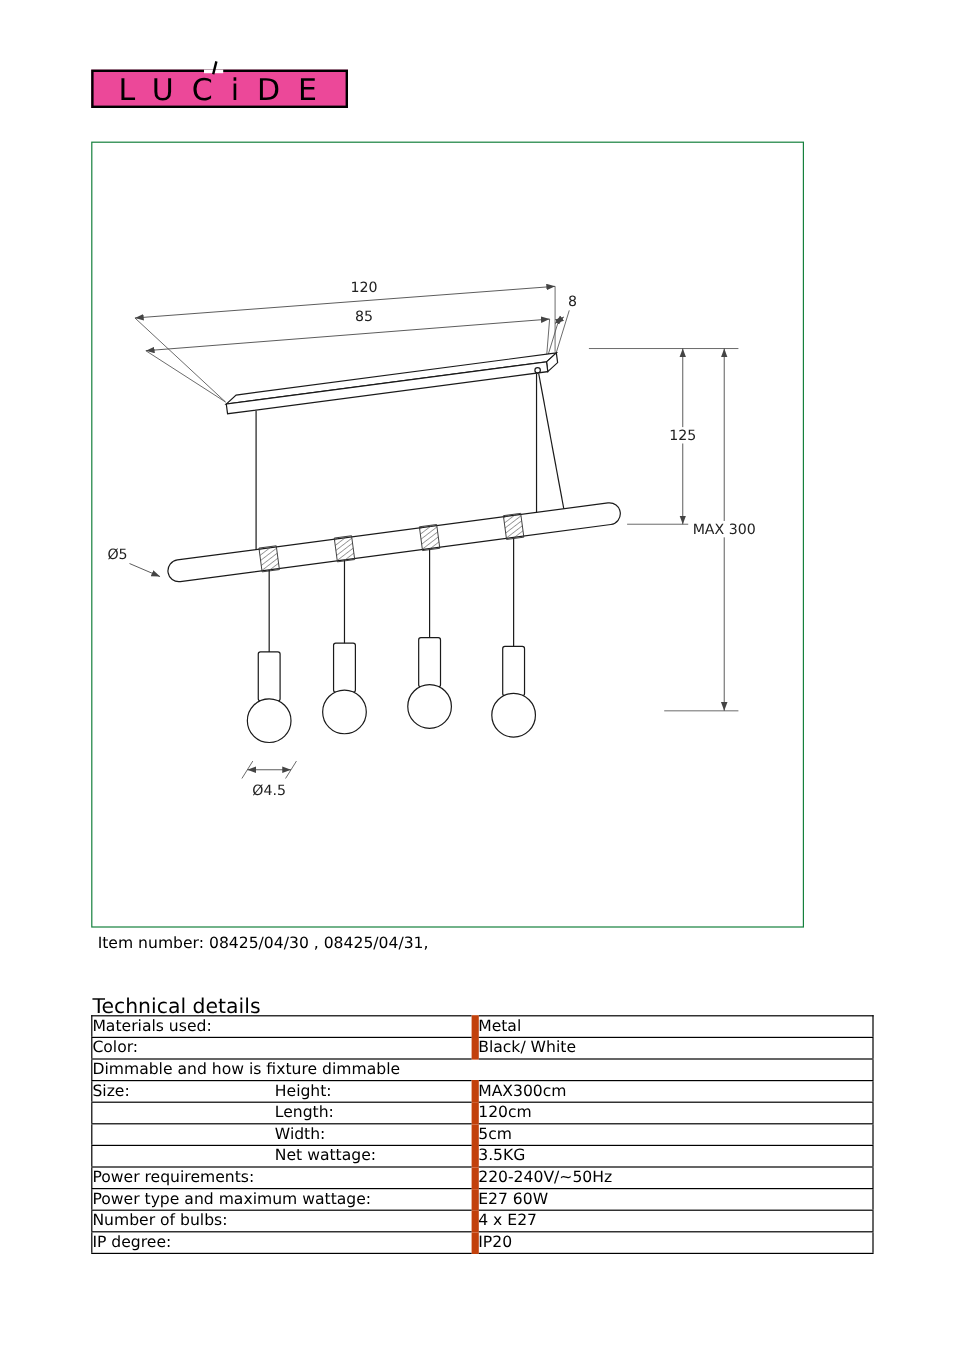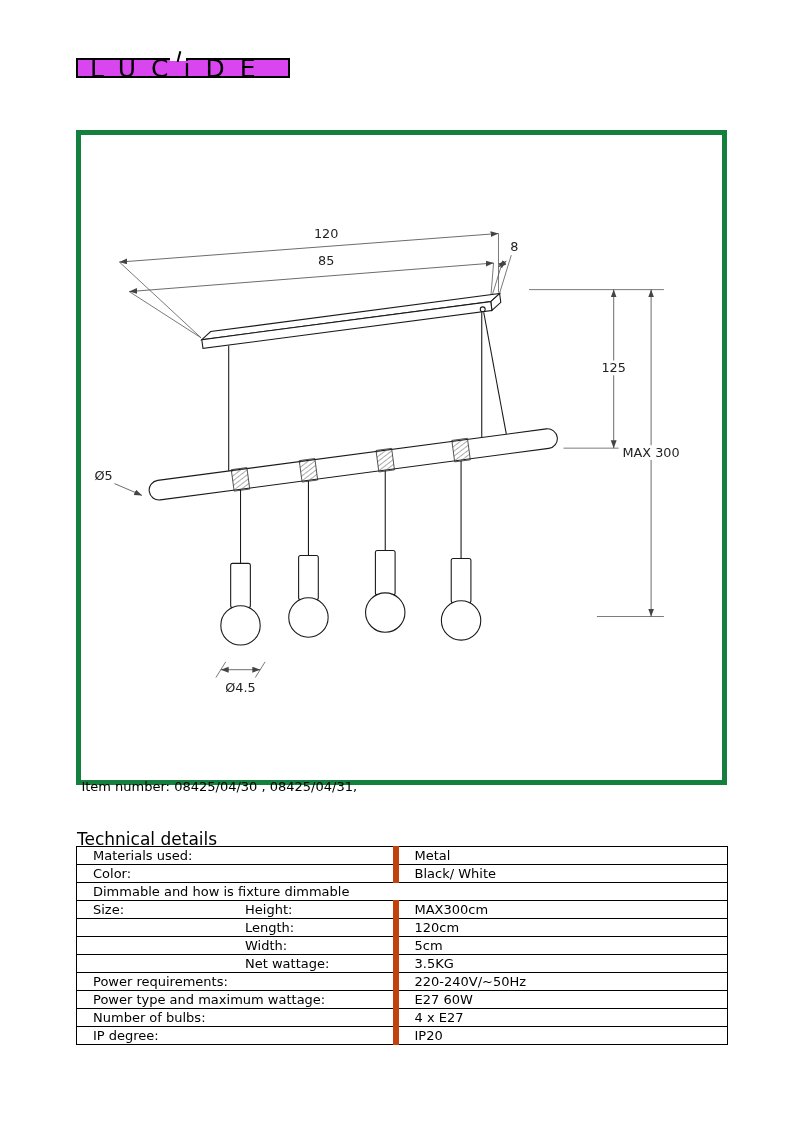--- a/index.html
+++ b/index.html
@@ -15,26 +15,26 @@
     background: #fff;
     overflow: hidden;
   }
 
   
   .logo {
     position: absolute;
     left: 76px;
     top: 58px;
     width: 214px;
-    height: 20px;
+    height: 32px;
     border: 2px solid #000;
     display: flex;
     align-items: center;
-    justify-content: flex-start;
-    background: #d946ef;
+    justify-content: center;
+    background: #ec4899;
   }
   .logo-text {
     font-size: 25px;
     letter-spacing: 15px;
     padding-left: 12px;
     font-weight: 400;
     white-space: nowrap;
     line-height: 1;
   }
   .logo-gap {
@@ -52,24 +52,24 @@
     width: 2px;
     height: 11px;
     background: #000;
     transform: rotate(14deg);
   }
 
   
   .drawing-box {
     position: absolute;
     left: 76px;
-    top: 130px;
-    width: 651px;
+    top: 118px;
+    width: 594px;
     height: 655px;
-    border: 5px solid #15803d;
+    border: 1px solid #15803d;
     background: #fff;
   }
   .drawing-box svg { display: block; width: 100%; height: 100%; }
   svg text {
     font-family: "DejaVu Sans", "Liberation Sans", sans-serif;
     font-size: 13px;
     fill: #222;
   }
   .obj { stroke: #1a1a1a; stroke-width: 1.1; fill: #fff; }
   .obj-line { stroke: #1a1a1a; stroke-width: 1.1; fill: none; }
@@ -98,21 +98,21 @@
     left: 76px;
     top: 846px;
     width: 651px;
     border-collapse: collapse;
     table-layout: fixed;
     font-size: 13px;
     border: 1px solid #000;
   }
   table.tech td {
     border-bottom: 1px solid #000;
-    padding: 1px 16px;
+    padding: 1px 0;
     height: 17px;
     vertical-align: middle;
     white-space: nowrap;
     overflow: hidden;
   }
   td.c-value { border-left: 6px solid #c2410c; }
   .lbl-main { display: inline-block; width: 152px; }
 </style>
 </head>
 <body>

